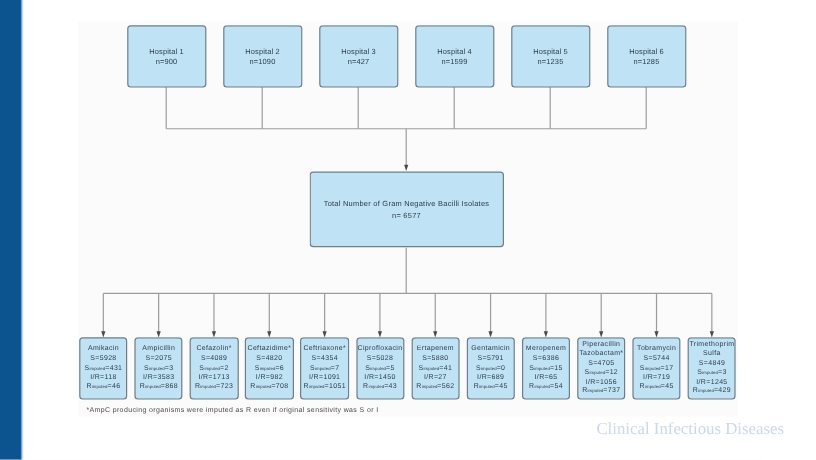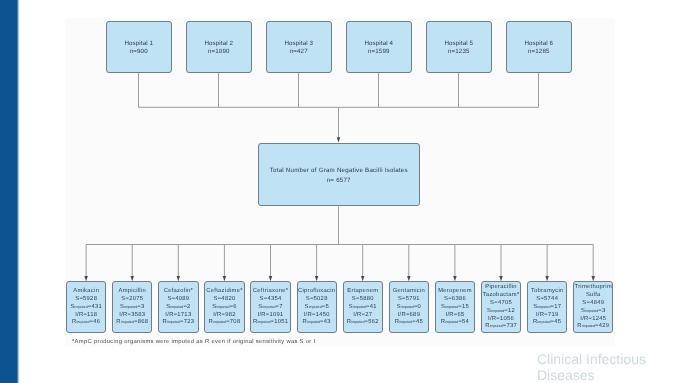--- a/index.html
+++ b/index.html
@@ -10,21 +10,21 @@
     background:linear-gradient(to right,#0c548f 0,#0c548f 17px,#7fa6c8 18px,#dfe9f1 19px,#ffffff 20px);}
   #panel{position:absolute;left:65px;top:18px;width:550px;height:329px;background:#fbfbfb;}
   #stage{position:absolute;left:0;top:0;width:680px;height:383px;}
   .box{position:absolute;box-sizing:border-box;background:#bfe2f5;border:1px solid #6f7e89;border-radius:3px;
        display:flex;flex-direction:column;align-items:center;justify-content:center;color:#2d3c48;text-align:center;}
   .hbox{width:65.5px;height:52px;font-size:6.2px;line-height:7.9px;letter-spacing:0.12px;padding-top:2.2px;}
   .mbox{font-size:6.2px;line-height:9.5px;letter-spacing:0.22px;padding-top:2px;}
   .abox{font-size:5.8px;line-height:7.75px;letter-spacing:0.3px;}
   svg.lines{position:absolute;left:0;top:0;width:680px;height:383px;}
   #foot{position:absolute;-webkit-backface-visibility:hidden;backface-visibility:hidden;left:72px;top:338.6px;font-size:5.8px;color:#4a4a4a;letter-spacing:0.32px;}
-  #logo{position:absolute;-webkit-backface-visibility:hidden;backface-visibility:hidden;left:497px;top:350.5px;font-family:Liberation Sans, sans-serif;font-size:14px;color:#ccd9e6;letter-spacing:0px;margin-left:40px;}
+  #logo{position:absolute;-webkit-backface-visibility:hidden;backface-visibility:hidden;left:497px;top:350.5px;font-family:Liberation Serif, serif;font-size:14px;color:#ccd9e6;letter-spacing:0px;}
   sub{font-size:62%;vertical-align:baseline;position:relative;bottom:0;letter-spacing:0.05px;line-height:0;}
   .abox > div{line-height:7.8px;}
   .abox{padding-top:1.6px;}
   .box > div{-webkit-backface-visibility:hidden;backface-visibility:hidden;}
 </style>
 </head>
 <body>
 
 <div id="leftbar"></div>
 <div id="panel"></div>

